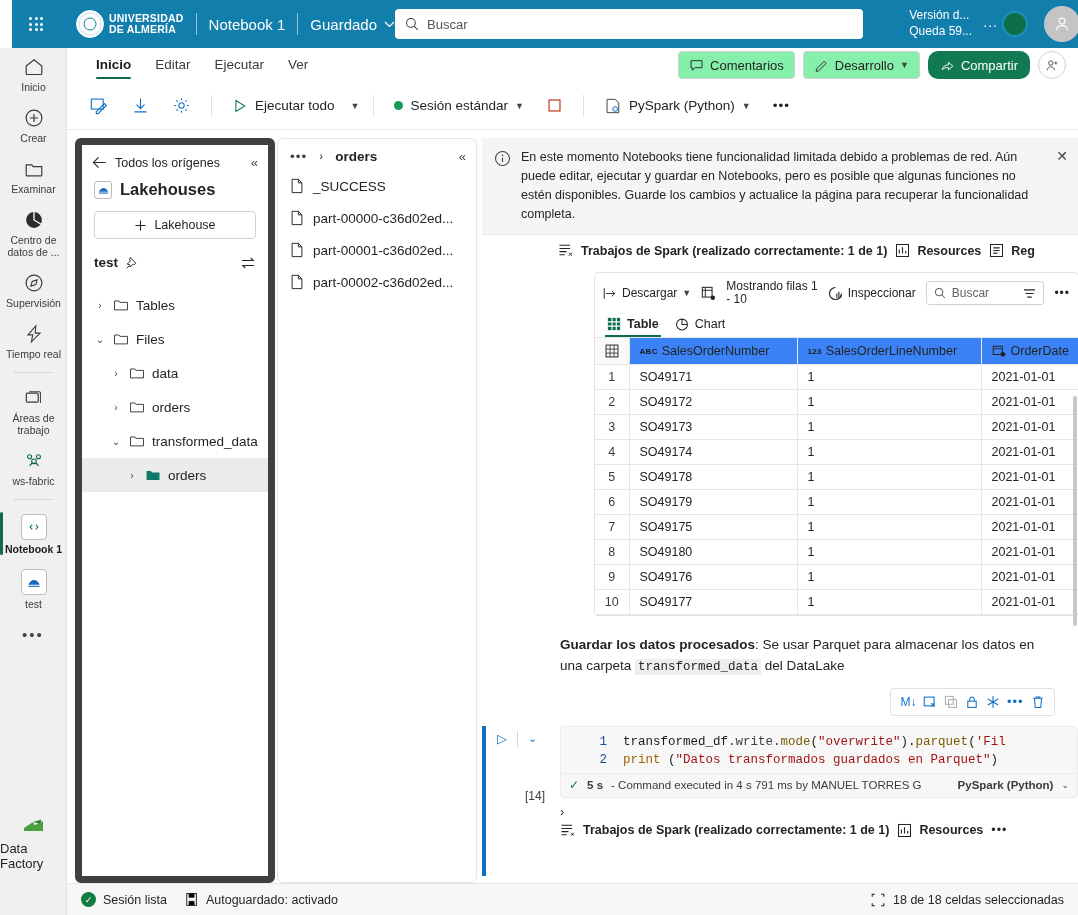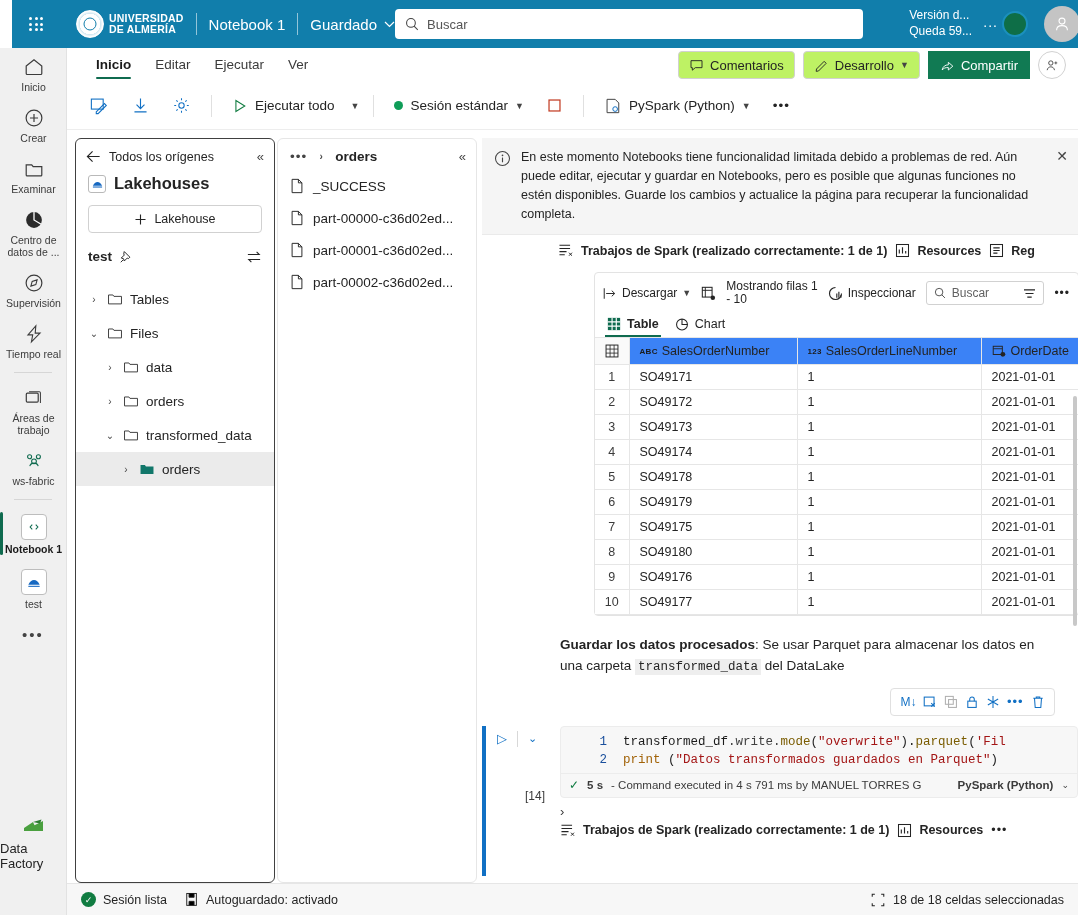--- a/index.html
+++ b/index.html
@@ -61,31 +61,31 @@
   .rail-bottom { position:absolute; bottom:44px; width:67px; display:flex; flex-direction:column; align-items:center; gap:3px; cursor:pointer; }
   .tile { width:26px; height:26px; border:1px solid #bdbdbd; border-radius:4px; background:#fff; display:flex; align-items:center; justify-content:center; }
 
   
   .ribbon { position:absolute; left:67px; top:48px; width:1011px; height:86px; background:#fff; }
   .tabs { display:flex; align-items:center; height:34px; padding-left:19px; gap:4px; }
   .tab { padding: 6px 10px 7px; font-size:13.5px; color:#3b3b3b; cursor:pointer; position:relative; }
   .tab.active { font-weight:700; color:#1b1b1b; }
   .tab.active::after { content:""; position:absolute; left:10px; right:10px; bottom:0; height:2px; background:#0f6b4f; border-radius:1px; }
   .ribbon-right { position:absolute; right:12px; top:3px; display:flex; align-items:center; gap:8px; }
-  .btn-ghost { height:28px; border:1px solid #d1d1d1; border-radius:4px; background:#bef264; display:flex; align-items:center; gap:6px; padding:0 10px; font-size:13px; color:#242424; cursor:pointer; }
-  .btn-primary { height:28px; border-radius:0; background:#117a53; color:#fff; display:flex; align-items:center; gap:6px; padding:0 12px; font-size:13px; cursor:pointer; border:none; }
+  .btn-ghost { height:28px; border:1px solid #d1d1d1; border-radius:4px; background:#86efac; display:flex; align-items:center; gap:6px; padding:0 10px; font-size:13px; color:#242424; cursor:pointer; }
+  .btn-primary { height:28px; border-radius:10px; background:#117a53; color:#fff; display:flex; align-items:center; gap:6px; padding:0 12px; font-size:13px; cursor:pointer; border:none; }
   .btn-circle { width:28px; height:28px; border:1px solid #d1d1d1; border-radius:50%; background:#fff; display:flex; align-items:center; justify-content:center; cursor:pointer; }
   .cmdbar { display:flex; align-items:center; height:48px; padding-left:16px; gap:10px; border-bottom:1px solid #ededed; }
   .cmd { display:flex; align-items:center; gap:7px; padding:5px 6px; border-radius:4px; cursor:pointer; font-size:13.5px; }
   .cmd-sep { width:1px; height:22px; background:#e0e0e0; margin:0 4px; }
   .chev { font-size:9px; color:#444; }
   .dot-green { width:9px; height:9px; border-radius:50%; background:#0f9d58; }
 
   
-  .explorer { position:absolute; left:75px; top:138px; width:200px; height:745px; background:#fff; border:1px solid #404040; border-radius:6px; }
+  .explorer { position:absolute; left:75px; top:138px; width:200px; height:745px; background:#fff; border:7px solid #404040; border-radius:6px; }
   .exp-head { display:flex; align-items:center; justify-content:space-between; padding:10px 10px 6px 10px; }
   .exp-back { display:flex; align-items:center; gap:8px; font-size:12.5px; color:#242424; cursor:pointer; }
   .collapse { color:#444; font-size:13px; cursor:pointer; }
   .lakehouses-row { display:flex; align-items:center; gap:8px; padding: 4px 12px 2px; }
   .lh-icon { width:18px; height:18px; border:1px solid #b9b9b9; border-radius:3px; background:#fff; display:flex; align-items:center; justify-content:center; }
   .lakehouses-title { font-size:16.5px; font-weight:700; }
   .add-lh { margin:10px 12px 4px; height:28px; border:1px solid #d1d1d1; border-radius:4px; display:flex; align-items:center; justify-content:center; gap:7px; font-size:12.5px; cursor:pointer; }
   .test-row { display:flex; align-items:center; padding: 12px 12px 4px; gap:7px; }
   .test-name { font-weight:700; font-size:13.5px; }
   .tree { padding: 14px 0 0; }

